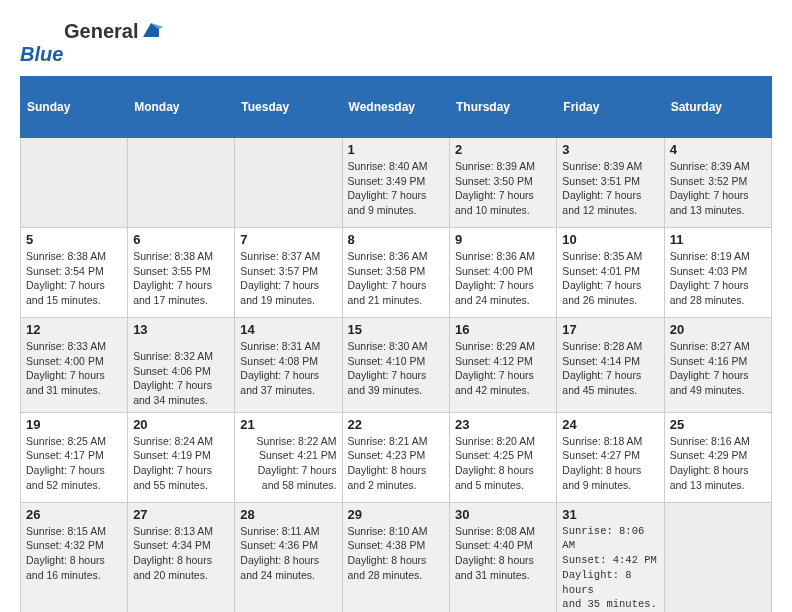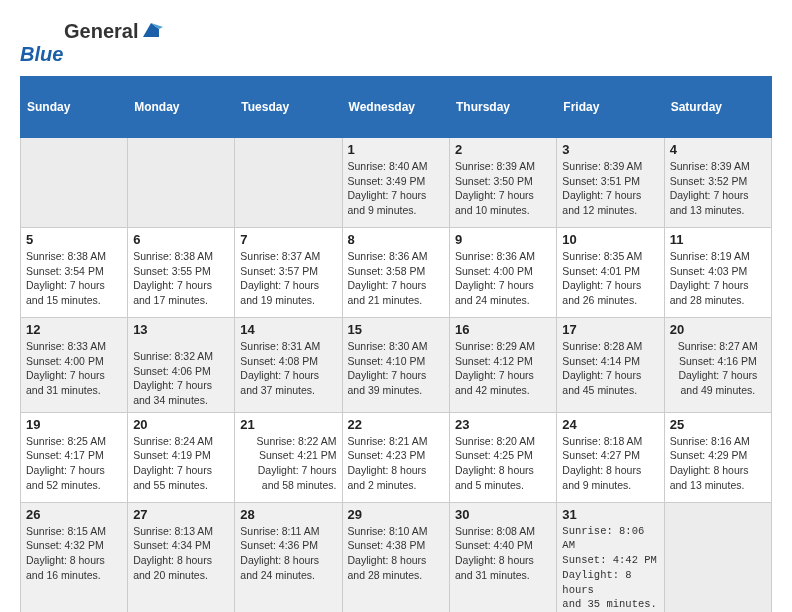--- a/index.html
+++ b/index.html
@@ -241,21 +241,21 @@
         </td>
         <td>
           <span class="day-number">17</span>
           <div class="day-info" style="white-space: pre-line;">Sunrise: 8:28 AM
 Sunset: 4:14 PM
 Daylight: 7 hours
 and 45 minutes.</div>
         </td>
         <td>
           <span class="day-number">20</span>
-          <div class="day-info" style="white-space: pre-line; text-align: center;">Sunrise: 8:27 AM
+          <div class="day-info" style="white-space: pre-line;">Sunrise: 8:27 AM
 Sunset: 4:16 PM
 Daylight: 7 hours
 and 49 minutes.</div>
         </td>
       </tr>
       <tr>
         <td>
           <span class="day-number">19</span>
           <div class="day-info" style="white-space: pre-line;">Sunrise: 8:25 AM
 Sunset: 4:17 PM

